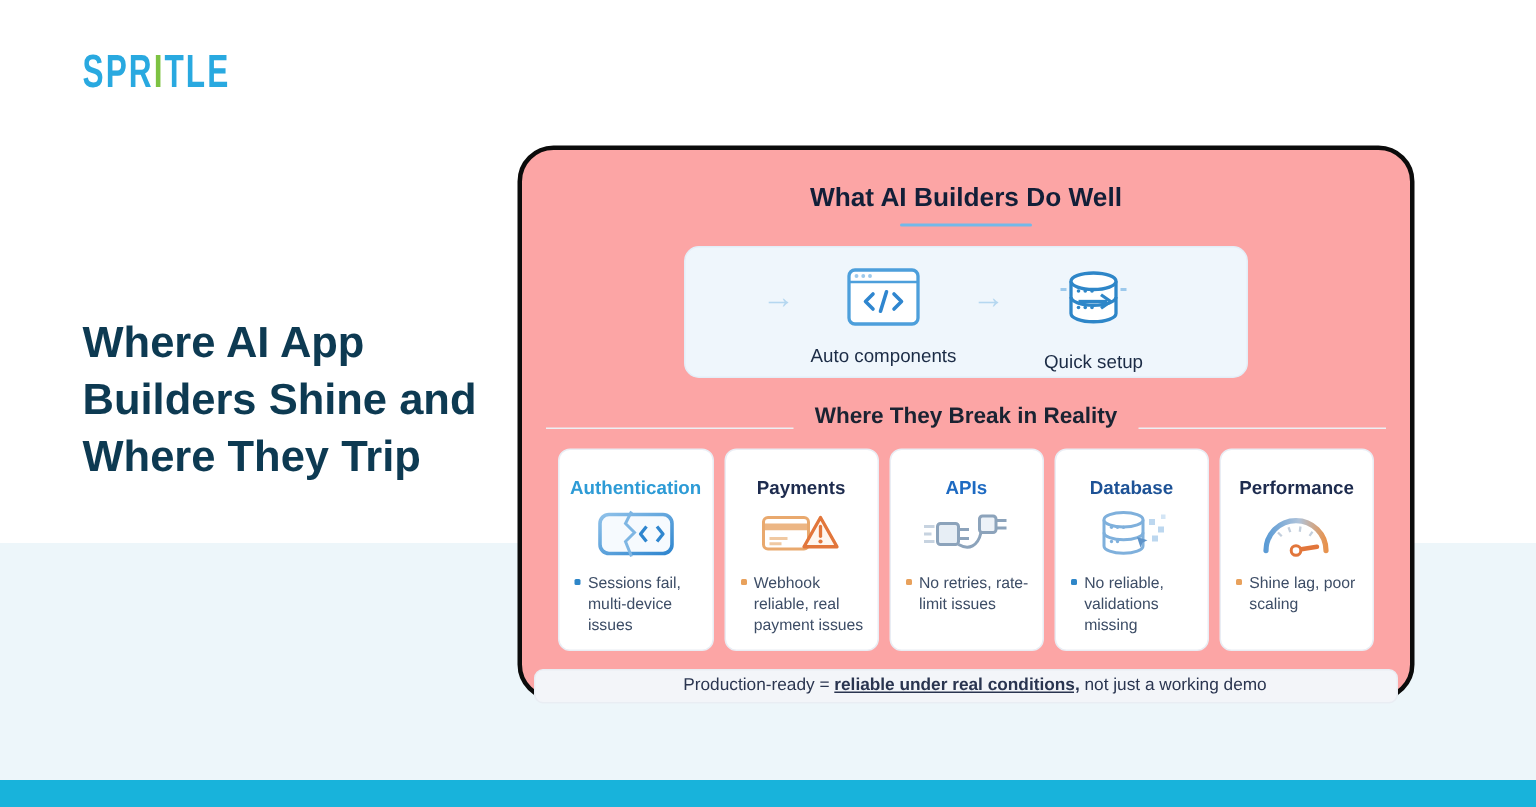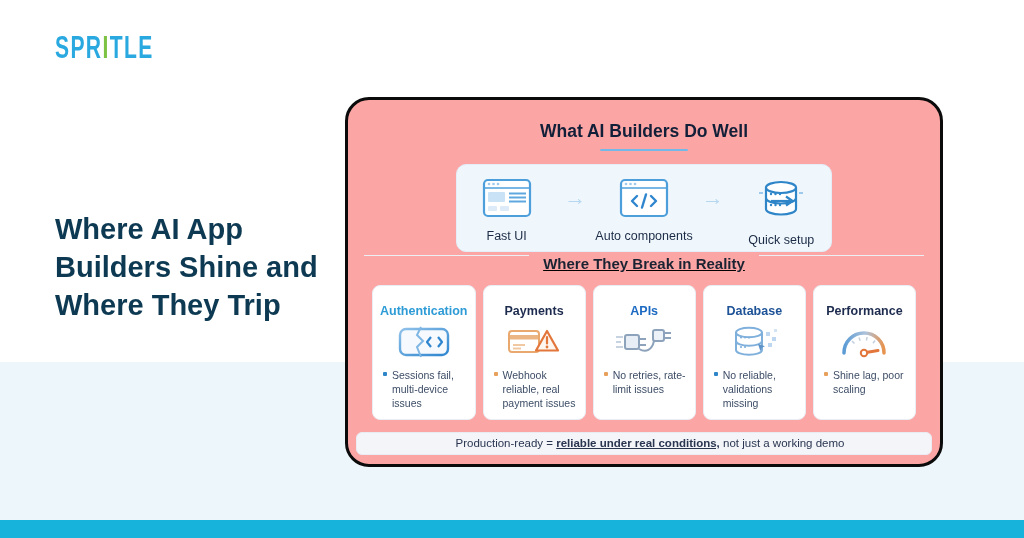--- a/index.html
+++ b/index.html
@@ -25,21 +25,21 @@
   .card-title { margin-top:21px; text-align:center; font-size:17.5px; font-weight:700; color:#121F38; }
   .title-underline { width:88px; height:2px; background:#72B9E9; margin:7px auto 0; border-radius:1px; }
 
   .well-panel { width:376px; height:88px; margin:13px auto 0; background:#EFF6FC;
                 border:1px solid #E3EEF8; border-radius:10px;
                 display:flex; align-items:flex-start; justify-content:center; gap:8px; padding-top:13px; }
   .well-item { display:flex; flex-direction:column; align-items:center; width:102px; }
   .well-label { margin-top:7px; font-size:12.5px; color:#1B2B45; }
   .flow-arrow { color:#B5D7F0; font-size:22px; margin-top:9px; line-height:22px; }
 
-  .break-header { margin-top:3px; display:flex; align-items:flex-start; gap:14px; padding:0 16px;text-decoration:underline; }
+  .break-header { margin-top:17px; display:flex; align-items:flex-end; gap:14px; padding:0 16px; }
   .break-line { flex:1; height:1px; background:#ECEFF4; }
   .break-title { font-size:15px; font-weight:700; color:#1A2332; }
 
   .columns { display:flex; gap:7px; margin:13px 24px 0; }
   .col-card { flex:1; background:#ffffff; border:1px solid #E9EDF4; border-radius:8px;
               padding:18px 7px 8px; min-height:106px; }
   .col-heading { text-align:center; font-size:12.5px; font-weight:700; }
   .col-icon { height:36px; display:flex; align-items:center; justify-content:center; margin-top:6px; }
   .col-bullet { display:flex; gap:5px; margin-top:8px; font-size:10.5px; line-height:1.35; color:#3D4D66; padding-left:3px; }
   .bullet-marker { width:4px; height:4px; border-radius:1px; margin-top:4px; flex:none; }
@@ -63,38 +63,20 @@
   <div>Where They Trip</div>
 </div>
 
 <div class="card">
 
   <div class="card-title">What AI Builders Do Well</div>
   <div class="title-underline"></div>
 
   <div class="well-panel">
 
-    <div class="well-item">
-      <span>
-        <svg width="50" height="40" viewBox="0 0 50 40">
-          <rect x="2" y="2" width="46" height="36" rx="4" fill="#fff" stroke="#4D9FDB" stroke-width="2.2"></rect>
-          <line x1="2" y1="10" x2="48" y2="10" stroke="#4D9FDB" stroke-width="1.6"></line>
-          <circle cx="7" cy="6" r="1.3" fill="#9CC9EC"></circle>
-            <circle cx="11.5" cy="6" r="1.3" fill="#9CC9EC"></circle>
-            <circle cx="16" cy="6" r="1.3" fill="#9CC9EC"></circle>
-          <rect x="6" y="14" width="17" height="10" rx="1" fill="#C9E2F5"></rect>
-          <line x1="27" y1="15.5" x2="44" y2="15.5" stroke="#5FA8DF" stroke-width="2"></line>
-          <line x1="27" y1="19.5" x2="44" y2="19.5" stroke="#5FA8DF" stroke-width="2"></line>
-          <line x1="27" y1="23.5" x2="44" y2="23.5" stroke="#5FA8DF" stroke-width="2"></line>
-          <rect x="6" y="28" width="9" height="5" rx="1" fill="#DDEBF8"></rect>
-          <rect x="18" y="28" width="9" height="5" rx="1" fill="#DDEBF8"></rect>
-        </svg>
-      </span>
-      <div class="well-label">Fast UI</div>
-    </div>
 
     <div class="flow-arrow">→</div>
 
     <div class="well-item">
       <span>
         <svg width="50" height="40" viewBox="0 0 50 40">
           <rect x="2" y="2" width="46" height="36" rx="4" fill="#fff" stroke="#4D9FDB" stroke-width="2.2"></rect>
           <line x1="2" y1="10" x2="48" y2="10" stroke="#4D9FDB" stroke-width="1.6"></line>
           <circle cx="7" cy="6" r="1.3" fill="#9CC9EC"></circle>
             <circle cx="11.5" cy="6" r="1.3" fill="#9CC9EC"></circle>

